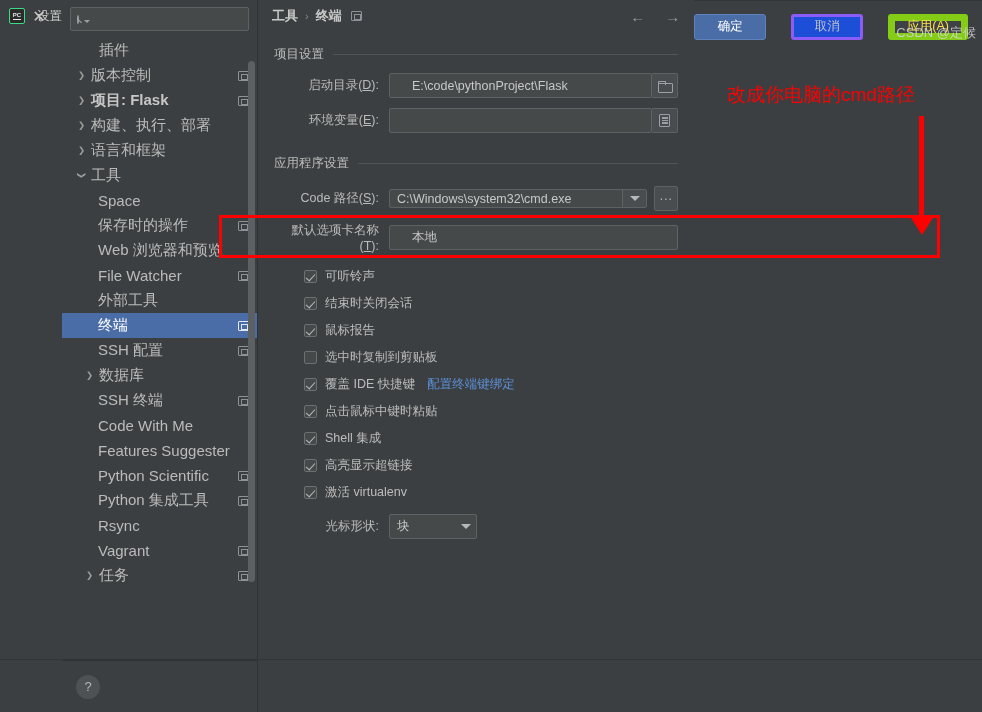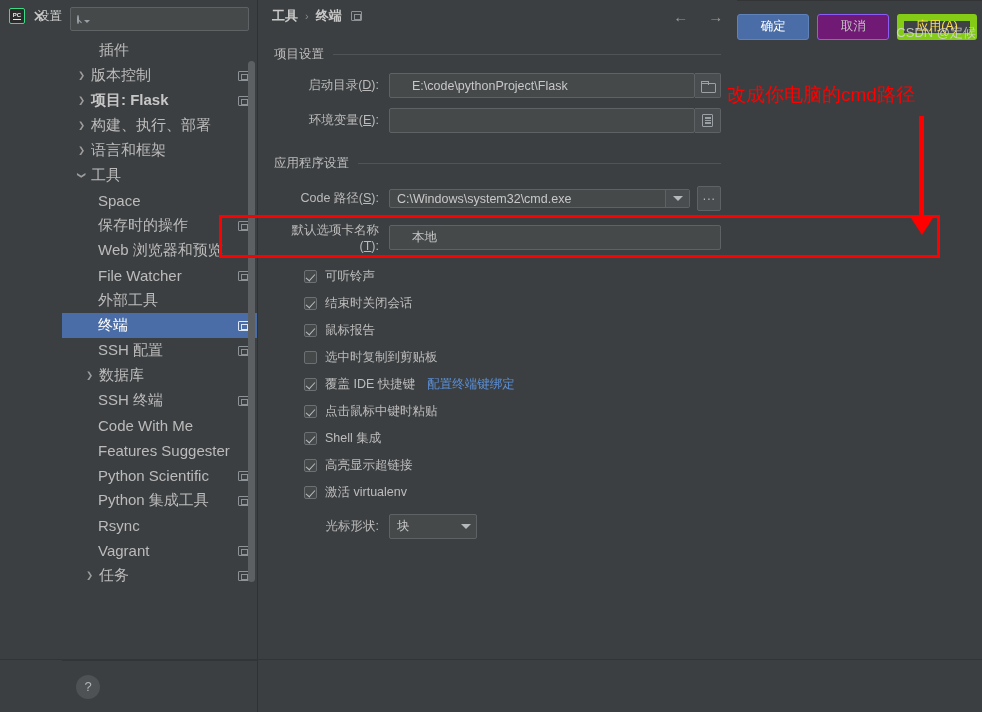--- a/index.html
+++ b/index.html
@@ -324,33 +324,33 @@
     border-left:11px solid transparent;
     border-right:11px solid transparent;
     border-top:17px solid #fe0000;
   }
 
   
   #footer {
     height: 52px; min-height:52px;
     border-top: 1px solid #323436;
     display:flex; align-items:center; justify-content:flex-end;
-    padding-right: 5px; gap: 8px;
+    padding-right: 14px; gap: 25px;
     position: relative;
   }
   .btn {
     min-width: 72px; height: 26px;
     border-radius: 3px;
     font-size: 12.5px;
     display:flex;align-items:center;justify-content:center;
     cursor:pointer;
     padding: 0 12px;
   }
   .btn.primary { background:#4a6da7; border:1px solid #5f82bd; color:#ffffff; }
-  .btn.normal { background:#701a75; border:1px solid #8b5cf6; color:#c4c4c4; }
+  .btn.normal { background:#1d4ed8; border:3px solid #8b5cf6; color:#c4c4c4; }
   .btn.disabled { background:#3f4244; border:7px solid #84cc16; color:#fde047; cursor:default; }
 
   #watermark {
     position:absolute; right: 6px; bottom: 10px;
     color:#d9d9d9; font-size:13px; opacity:.82;
     white-space:nowrap; pointer-events:none;
   }
 
   
   #footer-divider {

